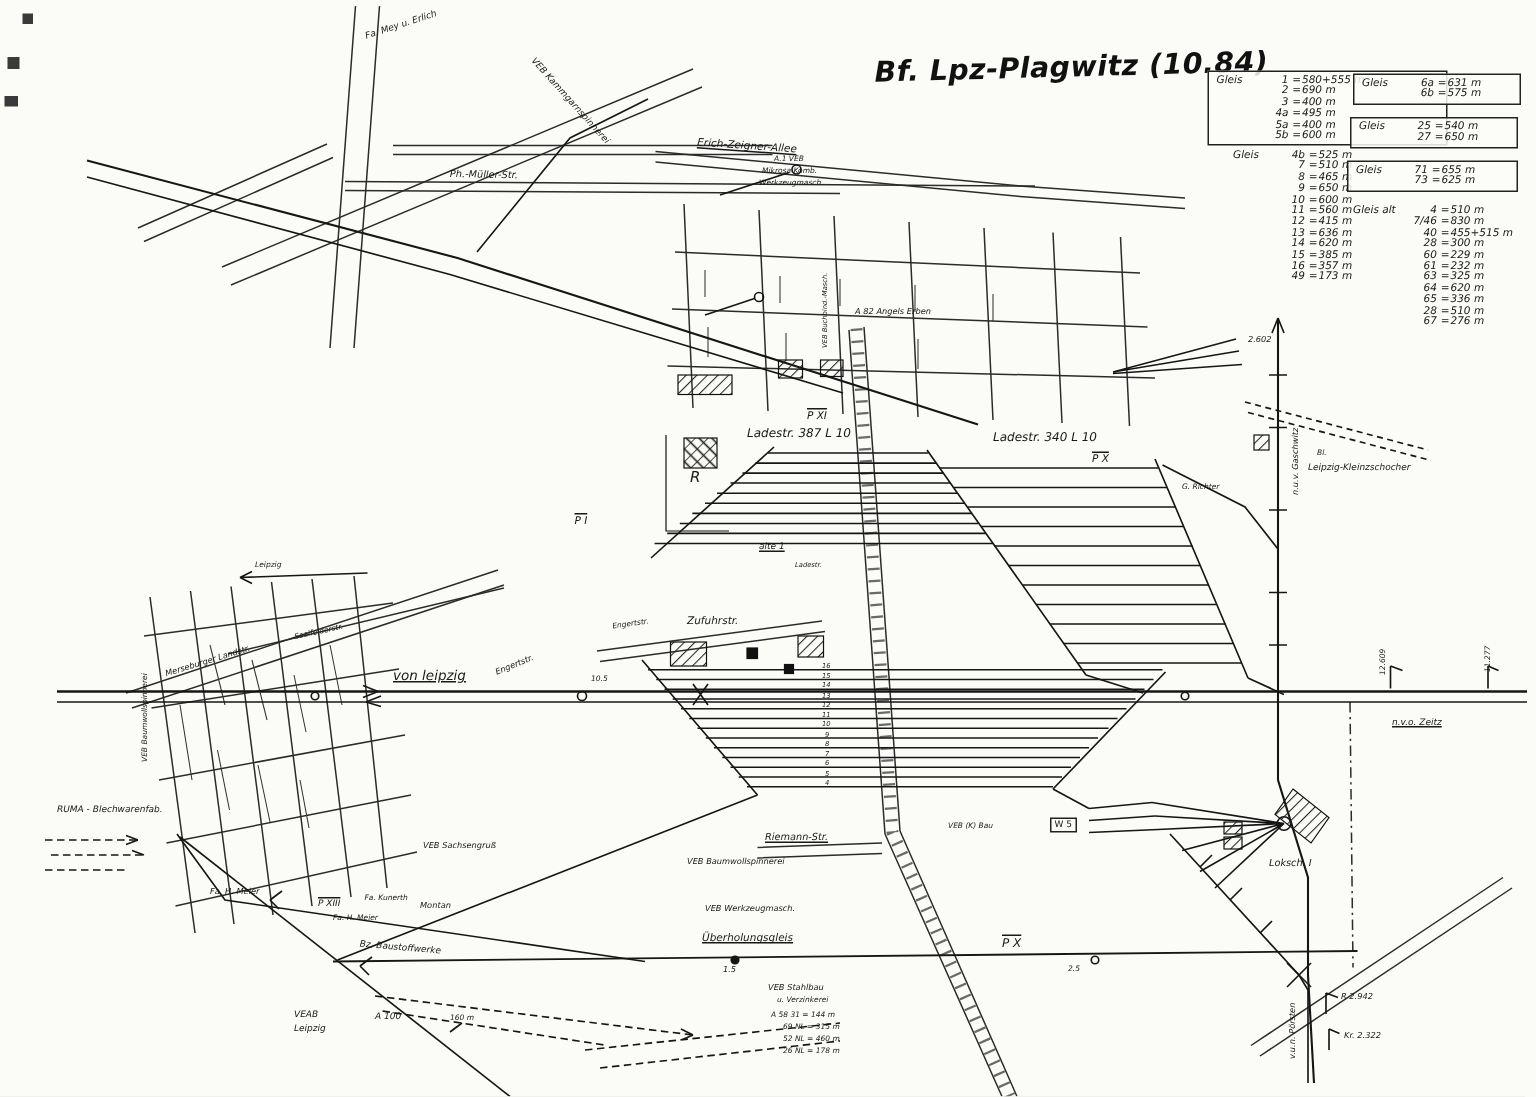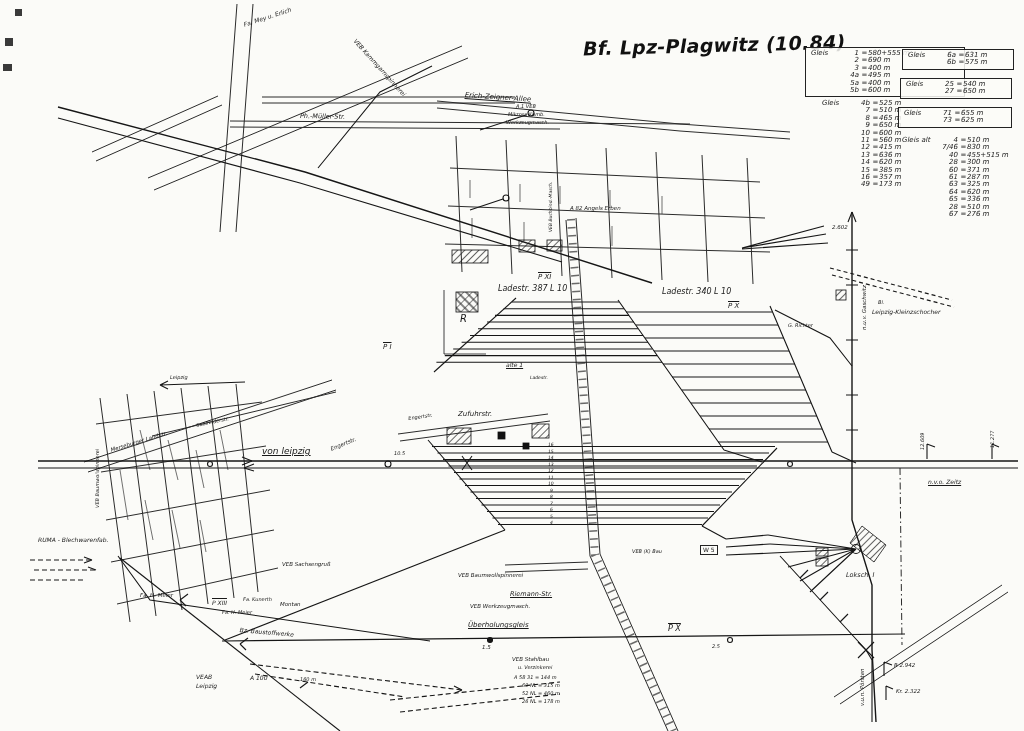--- a/index.html
+++ b/index.html
@@ -324,27 +324,27 @@
       <div class="trow">
         <span class="g"></span>
         <span class="n">28</span>
         <span class="eq">=</span>
         <span class="v">300 m</span>
       </div>
       <div class="trow">
         <span class="g"></span>
         <span class="n">60</span>
         <span class="eq">=</span>
-        <span class="v">371 m</span>
+        <span class="v">229 m</span>
       </div>
       <div class="trow">
         <span class="g"></span>
         <span class="n">61</span>
         <span class="eq">=</span>
-        <span class="v">287 m</span>
+        <span class="v">232 m</span>
       </div>
       <div class="trow">
         <span class="g"></span>
         <span class="n">63</span>
         <span class="eq">=</span>
         <span class="v">325 m</span>
       </div>
       <div class="trow">
         <span class="g"></span>
         <span class="n">64</span>
@@ -409,21 +409,21 @@
       <span class="lbl" style="left: 196px; top: 683px; font-size: 6px;">Leipzig</span>
       <span class="lbl" style="left: 250px; top: 675px; font-size: 6px;">A 100</span>
       <span class="lbl" style="left: 300px; top: 677px; font-size: 5px;">160 m</span>
       <span class="lbl" style="left: 468px; top: 622px; font-size: 7px; text-decoration: underline;">Überholungsgleis</span>
       <span class="lbl" style="left: 668px; top: 625px; font-size: 8px; text-decoration: overline;">P X</span>
       <span class="lbl" style="left: 712px; top: 644px; font-size: 5px;">2.5</span>
       <span class="lbl" style="left: 482px; top: 645px; font-size: 5.5px;">1.5</span>
       <span class="lbl" style="left: 394px; top: 451px; font-size: 5px;">10.5</span>
       <span class="lbl" style="left: 458px; top: 573px; font-size: 5.5px;">VEB Baumwollspinnerei</span>
       <span class="lbl" style="left: 470px; top: 604px; font-size: 5.5px;">VEB Werkzeugmasch.</span>
-      <span class="lbl" style="left: 510px; top: 555px; font-size: 6.5px; text-decoration: underline; margin-top: 36px;">Riemann-Str.</span>
+      <span class="lbl" style="left: 510px; top: 555px; font-size: 6.5px; text-decoration: underline;">Riemann-Str.</span>
       <span class="lbl" style="left: 512px; top: 657px; font-size: 5.5px;">VEB Stahlbau</span>
       <span class="lbl" style="left: 518px; top: 665px; font-size: 5px;">u. Verzinkerei</span>
       <span class="lbl" style="left: 514px; top: 675px; font-size: 5px;">A 58  31 = 144 m</span>
       <span class="lbl" style="left: 522px; top: 683px; font-size: 5px;">69  NL = 315 m</span>
       <span class="lbl" style="left: 522px; top: 691px; font-size: 5px;">52  NL = 460 m</span>
       <span class="lbl" style="left: 522px; top: 699px; font-size: 5px;">26  NL = 178 m</span>
       <span class="lbl boxed-lbl" style="left: 700px; top: 545px; font-size: 6px;">W 5</span>
       <span class="lbl" style="left: 632px; top: 549px; font-size: 5px;">VEB (K) Bau</span>
       <span class="lbl" style="left: 846px; top: 572px; font-size: 6.5px;">Loksch. I</span>
       <span class="lbl" style="left: 860px; top: 706px; font-size: 5.5px; transform: rotate(-90deg);">v.u.n. Pörsten</span>

